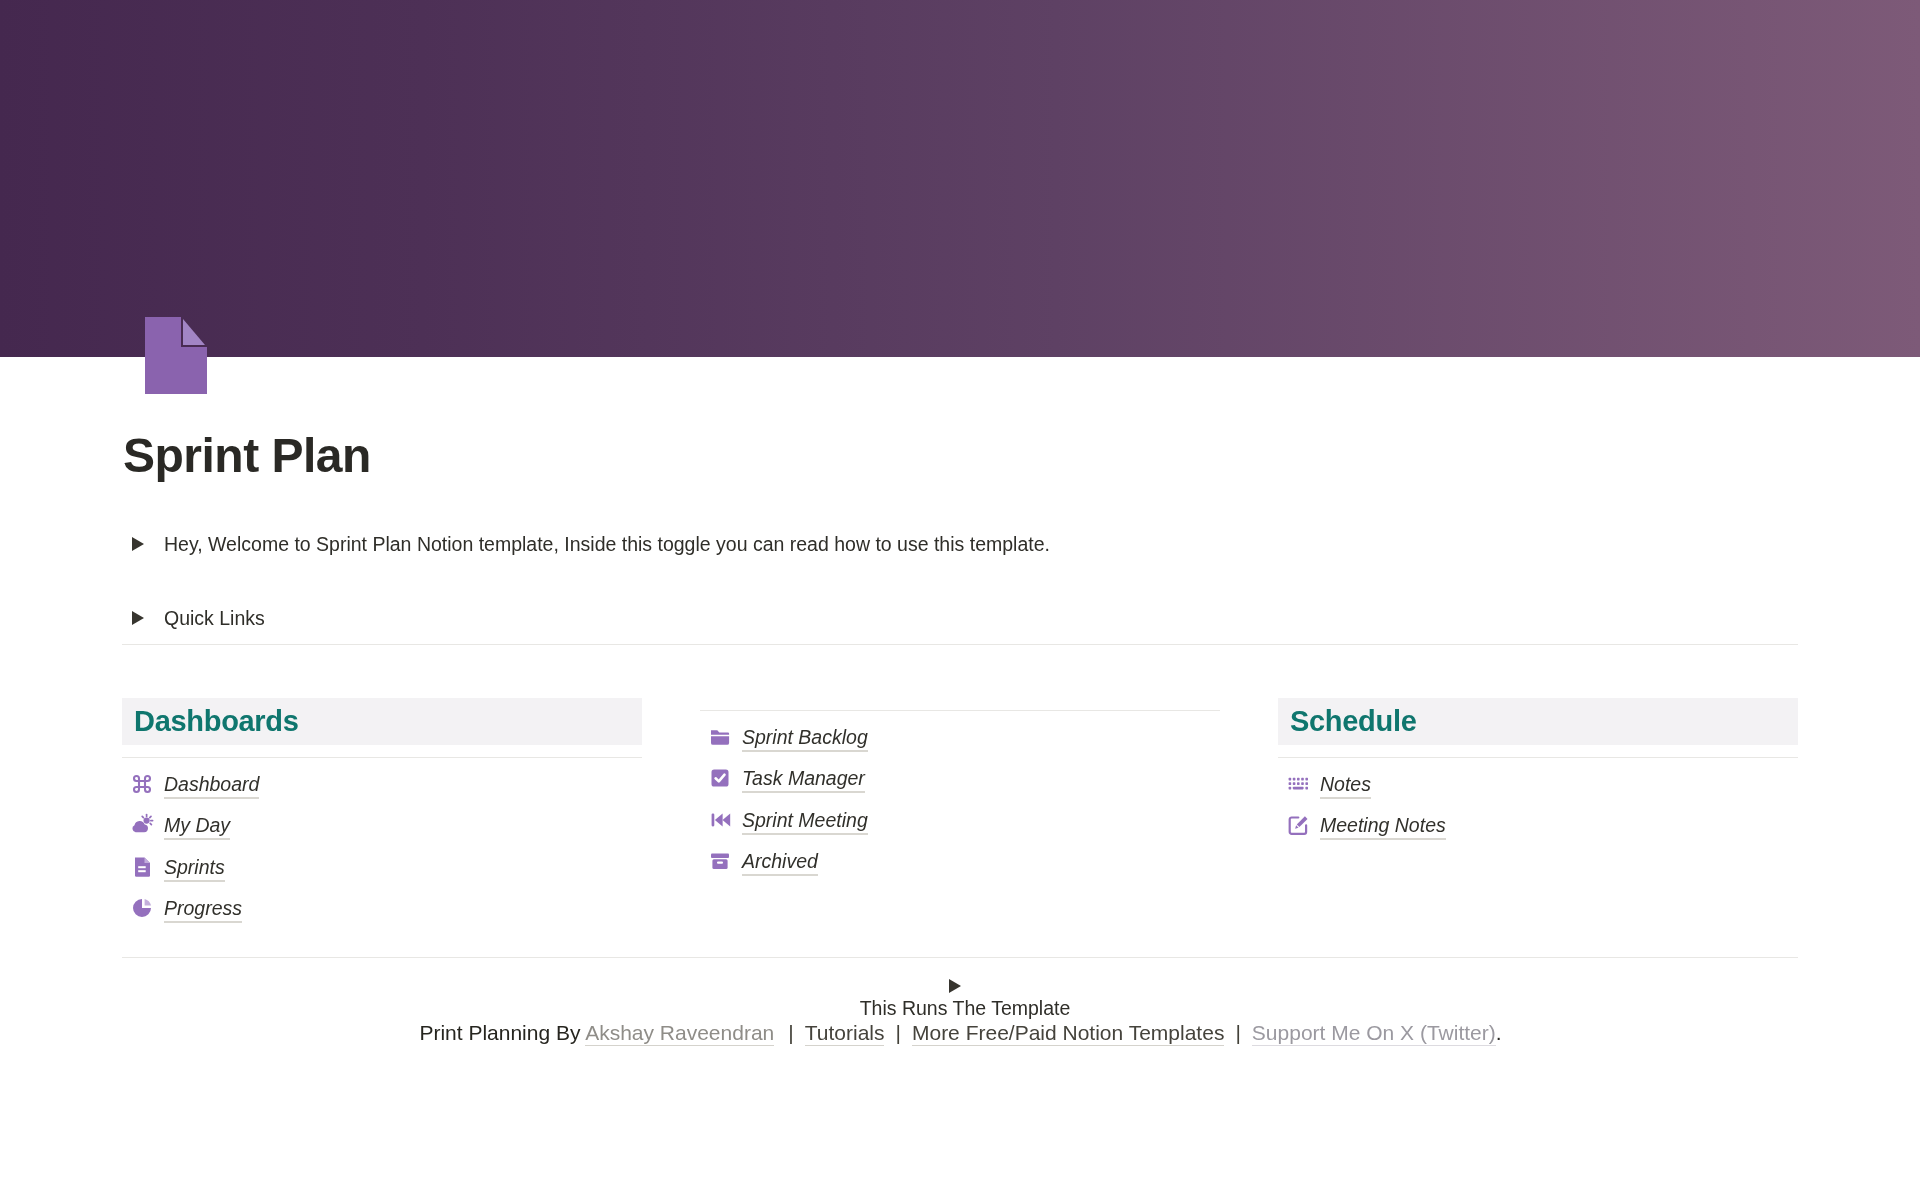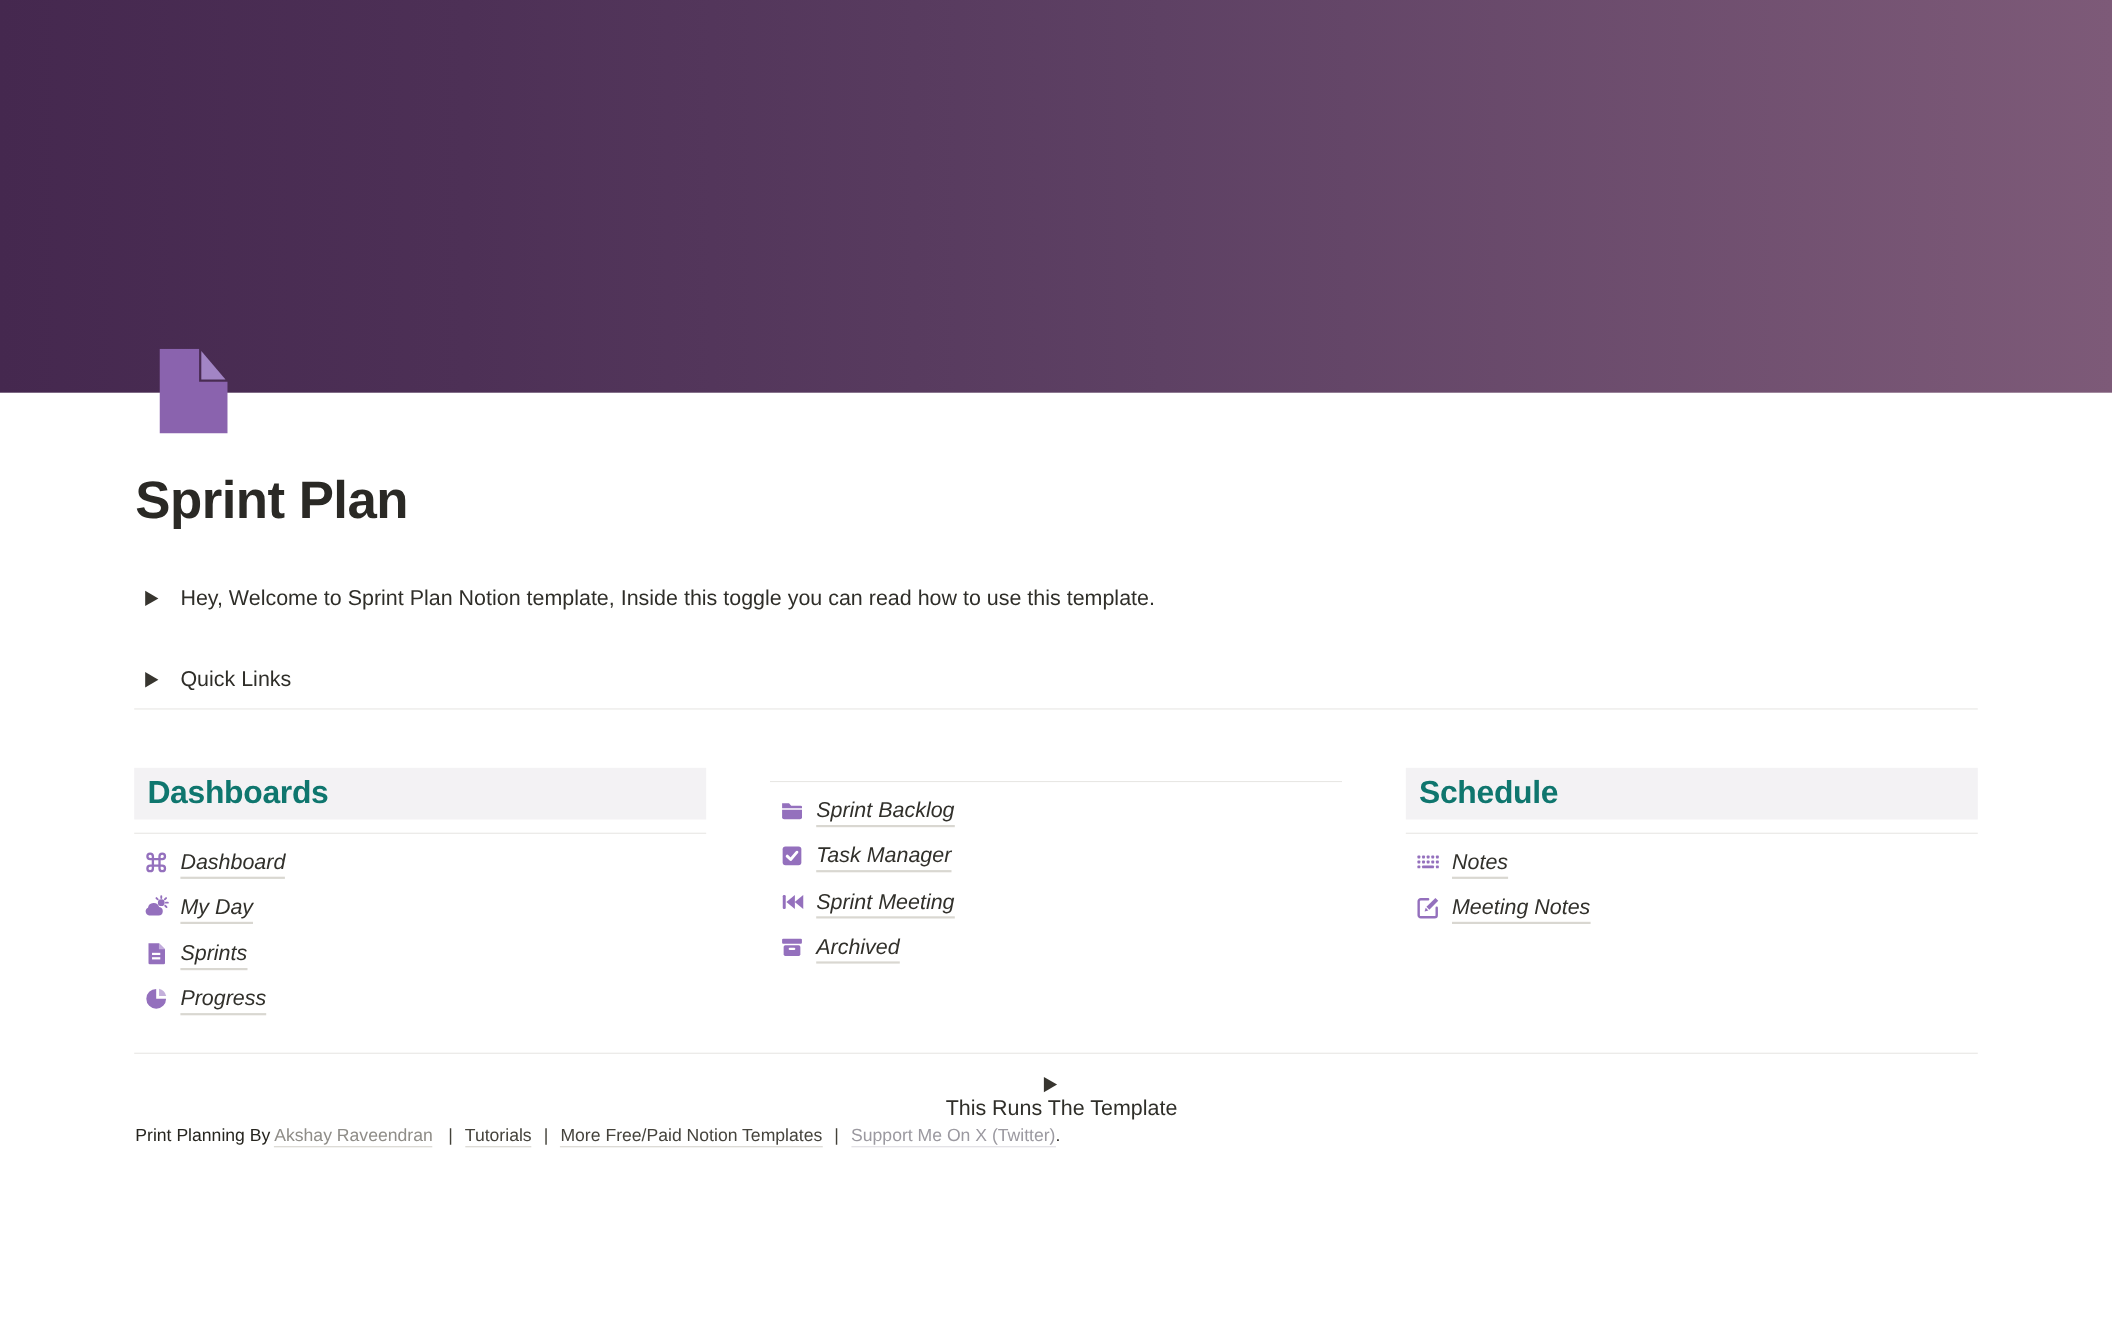--- a/index.html
+++ b/index.html
@@ -39,21 +39,21 @@
   .col-header-text { font-size:29px; font-weight:700; color:#0f766e; letter-spacing:-0.3px; }
   .col-divider { border:none; border-top:1px solid #e8e7e4; margin:12px 0 0 0; }
   .link-list { list-style:none; margin:14px 0 0 0; padding:0; }
   .link-item { display:flex; align-items:flex-start; height:41.5px; padding-left:8px; cursor:pointer;font-style:italic; }
   .link-item .li-icon { width:24px; height:24px; flex:0 0 auto; margin-right:10px; }
   .link-item .li-label {
     font-size:19.5px; color:#31302b; line-height:1.25;
     border-bottom:2px solid #d9d7d1; padding-bottom:1px;
   }
 
-  .footer-line { margin-top:11px; font-size:16px; line-height:26px; color:#26251f; padding-left:1px; }
+  .footer-line { margin-top:11px; font-size:21px; line-height:26px; color:#26251f; padding-left:1px;text-align:center; }
   .footer-line a { text-decoration:none; cursor:pointer; }
   .flink { border-bottom:1.5px solid #d5d3cd; padding-bottom:1px; }
   .flink.muted { color:#8f8d88; }
   .flink.dark { color:#45433c; }
   .flink.muted-light { color:#9b99a0; border-bottom-color:#dddbe0; }
   .fsep { color:#434139; margin:0 11px; font-weight:400; }
   .fsep.first { margin-left:14px; }
 </style>
 </head>
 <body>

